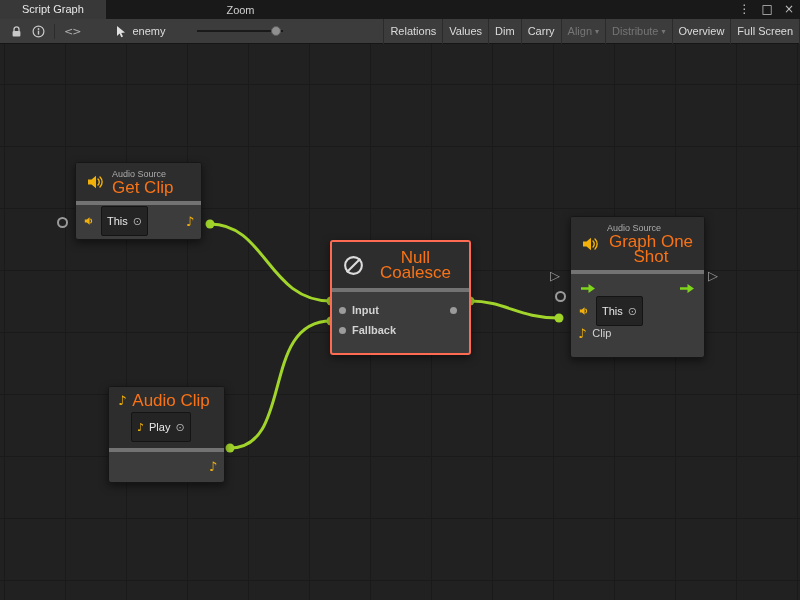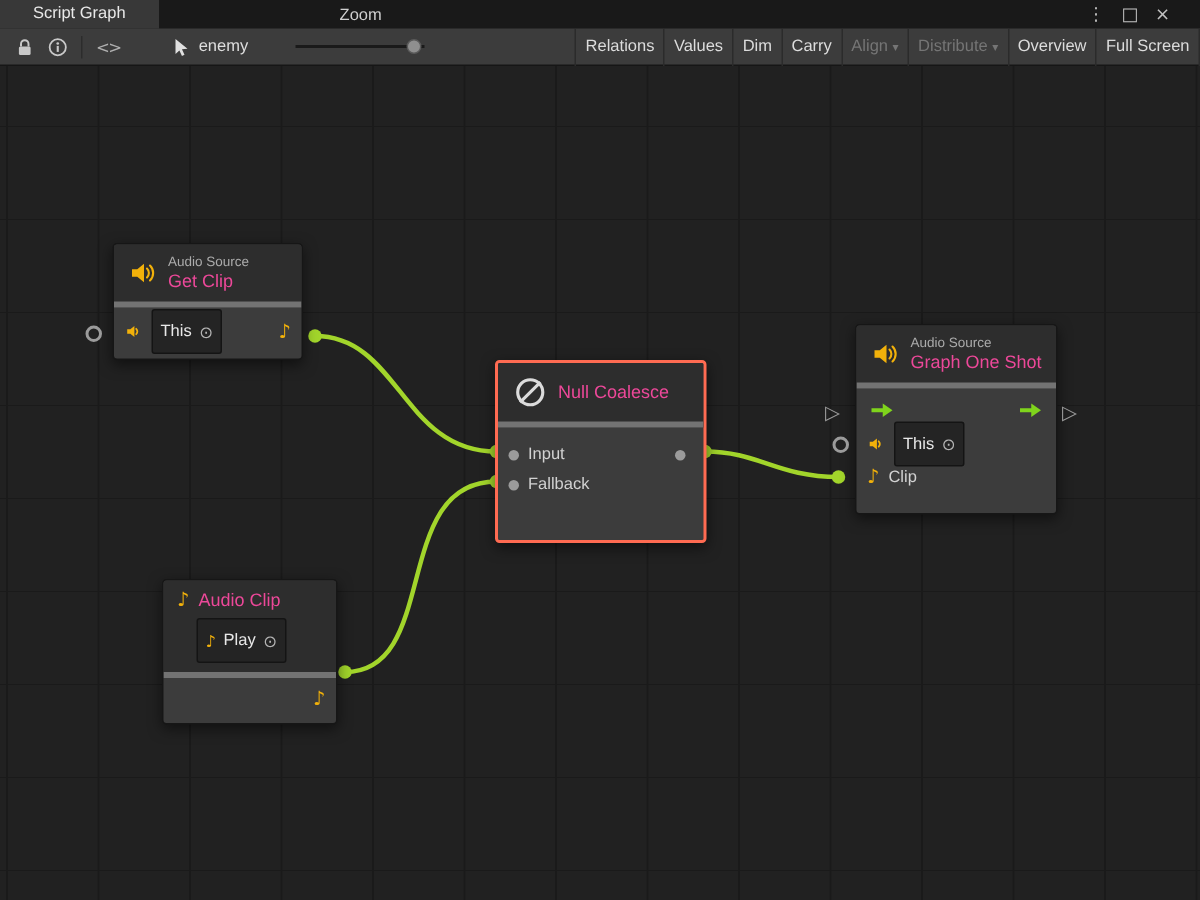--- a/index.html
+++ b/index.html
@@ -9,21 +9,21 @@
   *{box-sizing:border-box;}
   html,body{margin:0;padding:0;}
   body{
     width:800px;height:600px;overflow:hidden;position:relative;
     background:#191919;font-family:"Liberation Sans","DejaVu Sans",sans-serif;
     -webkit-font-smoothing:antialiased;
   }
   .glyph{font-family:"DejaVu Sans",sans-serif;}
 
   
-  .tabbar{position:absolute;top:0;left:0;right:14px;height:19px;background:#191919;}
+  .tabbar{position:absolute;top:0;left:0;right:0;height:19px;background:#191919;}
   .tab{position:absolute;left:0;top:0;height:19px;line-height:19px;padding:0 22px;
        background:#383838;color:#e8e8e8;font-size:11px;}
   .winctrls{position:absolute;right:6px;top:0;height:19px;display:flex;gap:11px;
             align-items:center;color:#c0c0c0;font-size:12px;}
   .winctrls span{cursor:default;line-height:19px;}
 
   
   .toolbar{position:absolute;top:19px;left:0;right:0;height:25px;background:#3c3c3c;
            border-bottom:1px solid #161616;display:flex;align-items:center;
            padding:0 0 0 6px;font-size:11px;color:#d4d4d4;}
@@ -57,21 +57,21 @@
   .wire{stroke:var(--wire-green,#a2d52b);stroke-width:3;fill:none;}
   .wdot{fill:var(--wire-green,#a2d52b);}
 
   
   .node{position:absolute;background:#3c3c3c;border:1px solid #161616;border-radius:3px;
         box-shadow:0 3px 9px rgba(0,0,0,.5);font-size:11px;color:#d8d8d8;overflow:hidden;}
   .node.selected{border:2px solid var(--selection-red,#ff6b52);}
   .node-header{display:flex;gap:7px;align-items:center;background:#2d2d2d;
                padding:6px 9px;border-bottom:4px solid #737373;}
   .node-cat{font-size:9px;color:#ababab;line-height:11px;}
-  .node-title{font-size:12px;color:#ec4899;line-height:15px;}
+  .node-title{font-size:17px;color:#f97316;line-height:15px;text-align:center;}
   .node-body{padding:6px 7px 8px;display:flex;flex-direction:column;}
   .prow{display:flex;align-items:center;gap:6px;height:20px;position:relative;}
   .prow.flow{height:24px;justify-content:space-between;padding:0 2px;}
   .spacer{flex:1;}
   .field{background:#242424;border:1px solid #141414;border-radius:2px;padding:0 5px;
          display:inline-flex;align-items:center;gap:5px;height:30px;color:#e8e8e8;}
   .field .target{color:#b5b5b5;font-size:11px;line-height:11px;}
   .dot{width:7px;height:7px;border-radius:50%;background:#9b9b9b;flex:0 0 auto;}
   .rdot{position:absolute;right:5px;top:50%;margin-top:-3.5px;}
   .note{color:var(--icon-yellow,#f2b10a);font-size:13px;line-height:13px;}
@@ -200,21 +200,21 @@
   <div class="node selected" style="left:330px;top:196px;width:141px;">
     <div class="node-header" style="padding:8px 10px;">
       <span class="nullicon">
         <svg width="23" height="23" viewBox="0 0 22 22">
           <circle cx="11" cy="11" r="8" fill="none" stroke="currentColor" stroke-width="2"></circle>
           <line x1="4.5" y1="17.5" x2="17.5" y2="4.5" stroke="currentColor" stroke-width="2"></line>
         </svg>
       </span>
       <span class="node-title">Null Coalesce</span>
     </div>
-    <div class="node-body" style="padding-top:8px;padding-bottom:27px;">
+    <div class="node-body" style="padding-top:8px;padding-bottom:13px;font-weight:bold;">
       <div class="prow">
         <span class="dot"></span>
         <span class="portlabel">Input</span>
         <span class="dot rdot"></span>
       </div>
       <div class="prow">
         <span class="dot"></span>
         <span class="portlabel">Fallback</span>
       </div>
     </div>

